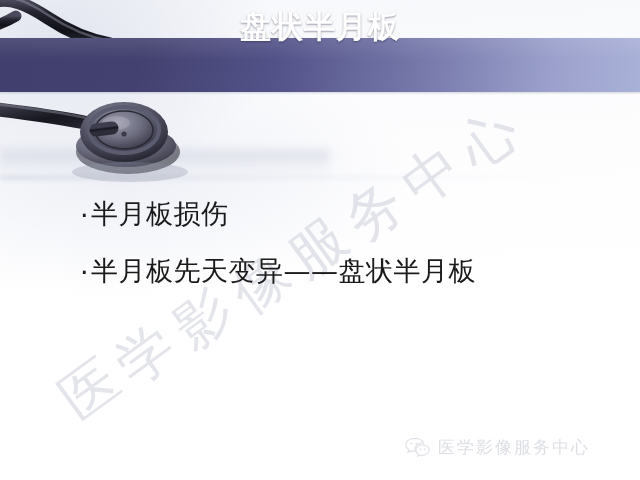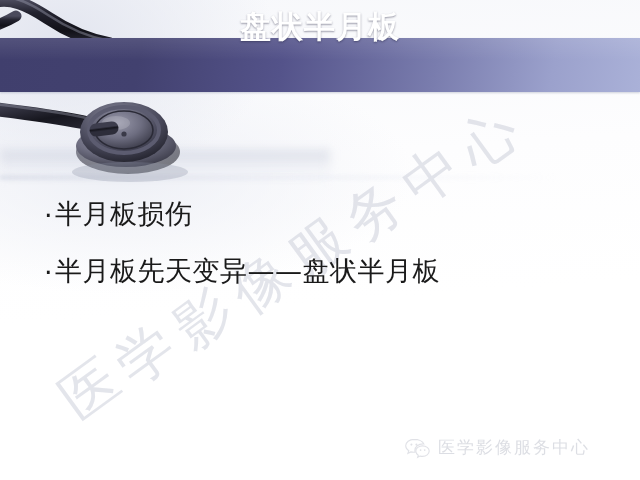--- a/index.html
+++ b/index.html
@@ -111,34 +111,35 @@
     left: 44px; top: 186px;
     width: 560px;
   }
   .bullet-line {
     color: #1a1a1a;
     font-size: 27px;
     line-height: 55px;
     font-weight: 500;
     white-space: nowrap;
     letter-spacing: .5px;
+    margin-left: 36px;
   }
   .bullet-dot {
     display: inline-block;
     vertical-align: middle;
     margin-right: 2px;
     font-size: 27px;
   }
 
   
   .footer {
     position: absolute;
     left: 404px; top: 436px;
     display: flex;
-    align-items: center;
+    align-items: flex-start;
     gap: 8px;
     opacity: .42;
   }
   .footer-icon {
     width: 26px; height: 22px;
     flex: 0 0 auto;
   }
   .footer-text {
     color: #aeb2bf;
     font-size: 17px;

